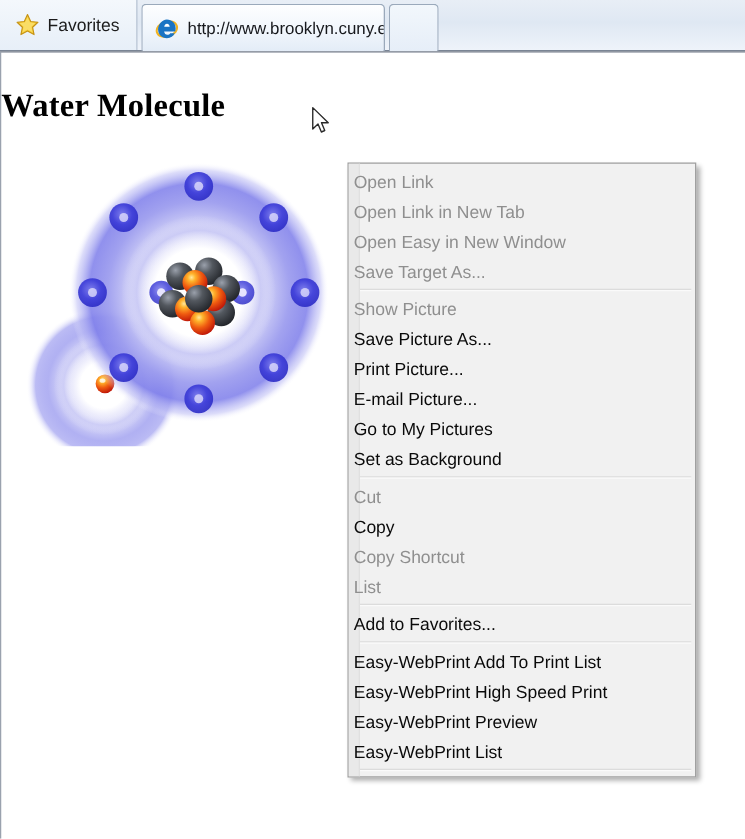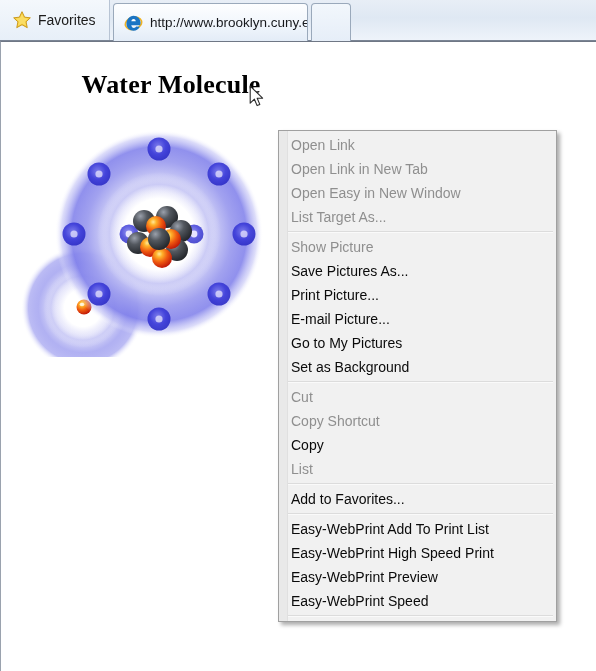--- a/index.html
+++ b/index.html
@@ -93,21 +93,21 @@
     border-left: 1px solid #9aa2ae;
     border-top: 1px solid #6f7785;
     box-sizing: border-box;
     overflow: hidden;
   }
 
   #page-title {
     position: absolute;
     left: 0; top: 28px;
     width: 340px;
-    text-align: center;
+    text-align: left;
     font-family: "Liberation Serif", serif;
     font-weight: bold;
     font-size: 26px;
     color: #000000;
     letter-spacing: 0.2px;
   }
 
   
   #molecule {
     position: absolute;
@@ -133,21 +133,21 @@
     left: 0; top: 0; bottom: 0;
     width: 8px;
     background: #e9e9e9;
     border-right: 1px solid #e0e0e0;
     pointer-events: none;
   }
   .menu-item {
     position: relative;
     height: 24px;
     line-height: 24px;
-    padding-left: 12px;
+    padding-left: 4px;
     font-size: 14px;
     color: #0a0a0a;
     font-family: "Liberation Sans", sans-serif;
     white-space: nowrap;
     z-index: 2;
   }
   .menu-item.disabled { color: #8f8f8f; }
   .menu-sep {
     height: 0;
     border-top: 1px solid #dcdcdc;
@@ -323,40 +323,40 @@
             <circle cx="168" cy="152" r="11" fill="url(#neutron)"></circle>
           </g>
         </g>
       </svg>
     </div>
 
     <div id="context-menu">
         <div class="menu-item disabled">Open Link</div>
         <div class="menu-item disabled">Open Link in New Tab</div>
         <div class="menu-item disabled">Open Easy in New Window</div>
-        <div class="menu-item disabled">List Target As...</div>
+        <div class="menu-item disabled">Save Target As...</div>
         <div class="menu-sep"></div>
         <div class="menu-item disabled">Show Picture</div>
-        <div class="menu-item">Save Pictures As...</div>
+        <div class="menu-item">Save Picture As...</div>
         <div class="menu-item">Print Picture...</div>
         <div class="menu-item">E-mail Picture...</div>
         <div class="menu-item">Go to My Pictures</div>
         <div class="menu-item">Set as Background</div>
         <div class="menu-sep"></div>
         <div class="menu-item disabled">Cut</div>
+        <div class="menu-item">Copy</div>
         <div class="menu-item disabled">Copy Shortcut</div>
-        <div class="menu-item">Copy</div>
         <div class="menu-item disabled">List</div>
         <div class="menu-sep"></div>
         <div class="menu-item">Add to Favorites...</div>
         <div class="menu-sep"></div>
         <div class="menu-item">Easy-WebPrint Add To Print List</div>
         <div class="menu-item">Easy-WebPrint High Speed Print</div>
         <div class="menu-item">Easy-WebPrint Preview</div>
-        <div class="menu-item">Easy-WebPrint Speed</div>
+        <div class="menu-item">Easy-WebPrint List</div>
         <div class="menu-sep"></div>
       </div>
 
     <div id="cursor" style="left: 248px; top: 43px;">
       <svg viewBox="0 0 16 24" width="16" height="24">
         <path d="M1.2 1.1 L1.2 18.2 L5.4 14.2 L8.1 20.6 L10.8 19.4 L8.2 13.2 L13.6 13.2 Z" fill="#ffffff" stroke="#2a2a2a" stroke-width="1.1" stroke-linejoin="round"></path>
       </svg>
     </div>
 
   </div>

